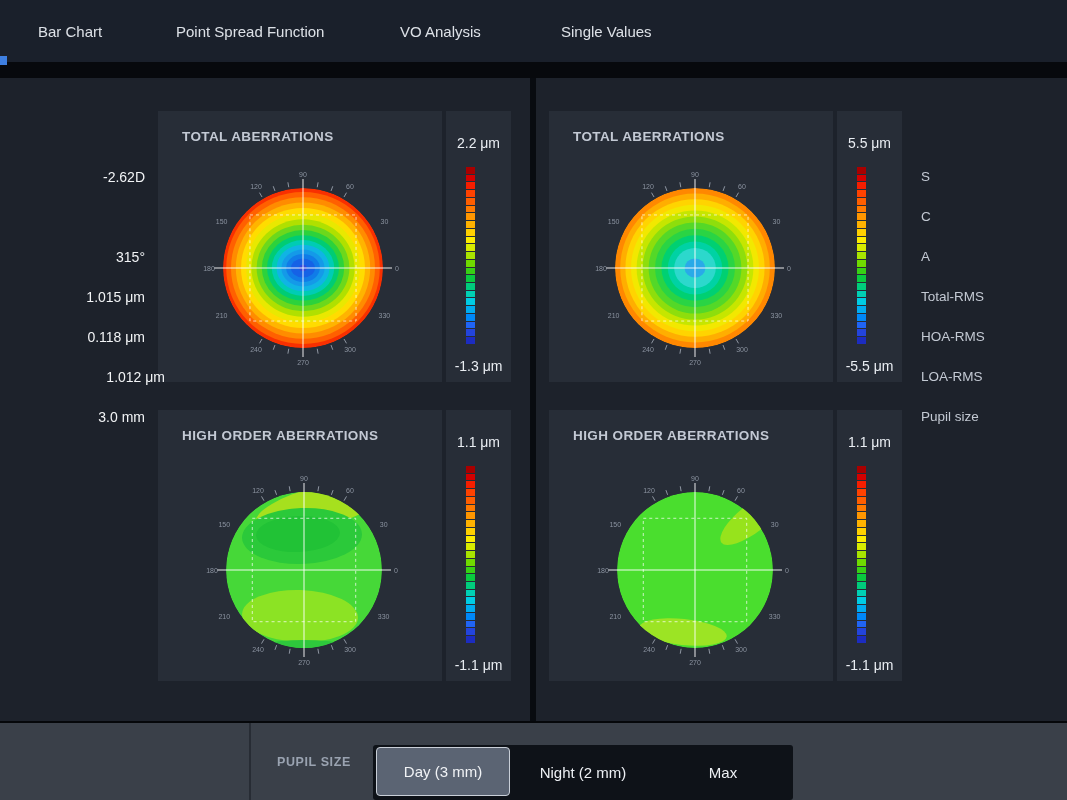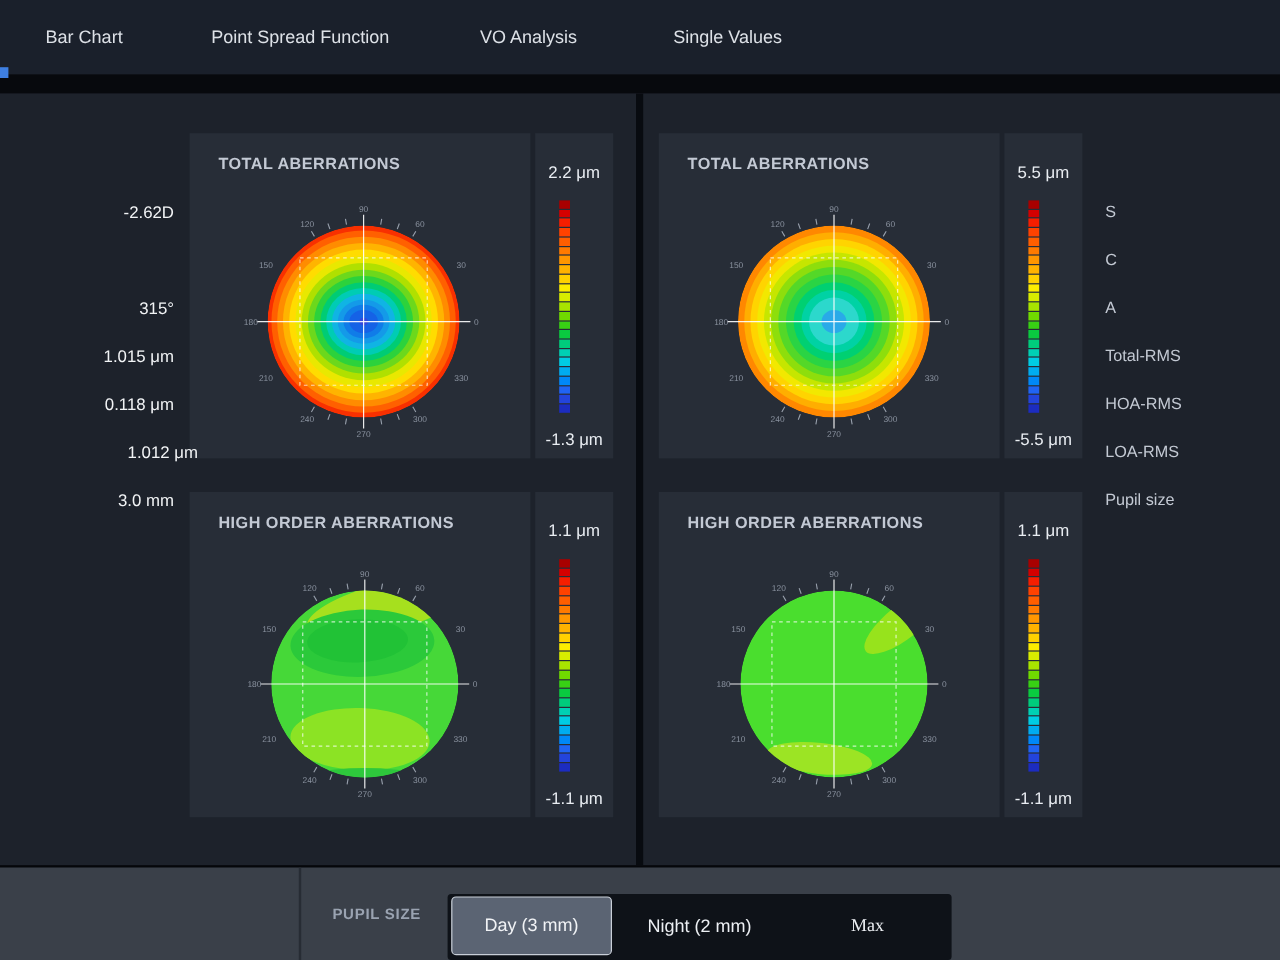--- a/index.html
+++ b/index.html
@@ -370,21 +370,21 @@
       </div>
     </main>
 
   <div class="footer-line"></div>
   <footer class="footer">
     <div class="footer-div"></div>
     <div class="psize-label">PUPIL SIZE</div>
     <div class="segctl" id="segctl">
         <div class="opt sel">Day (3 mm)</div>
         <div class="opt" style="left: 140px;">Night (2 mm)</div>
-        <div class="opt" style="left: 280px; font-family: Liberation Serif, serif;">Max</div>
+        <div class="opt" style="left: 280px;">Max</div>
       </div>
   </footer>
 <div class="lval" style="top: 157px;">-2.62D</div>
     <div class="rlab" style="top: 157px;">S</div>
     <div class="rlab" style="top: 197px;">C</div>
     <div class="lval" style="top: 237px;">315°</div>
     <div class="rlab" style="top: 237px;">A</div>
     <div class="lval" style="top: 277px;">1.015 μm</div>
     <div class="rlab" style="top: 277px;">Total-RMS</div>
     <div class="lval" style="top: 317px;">0.118 μm</div>

